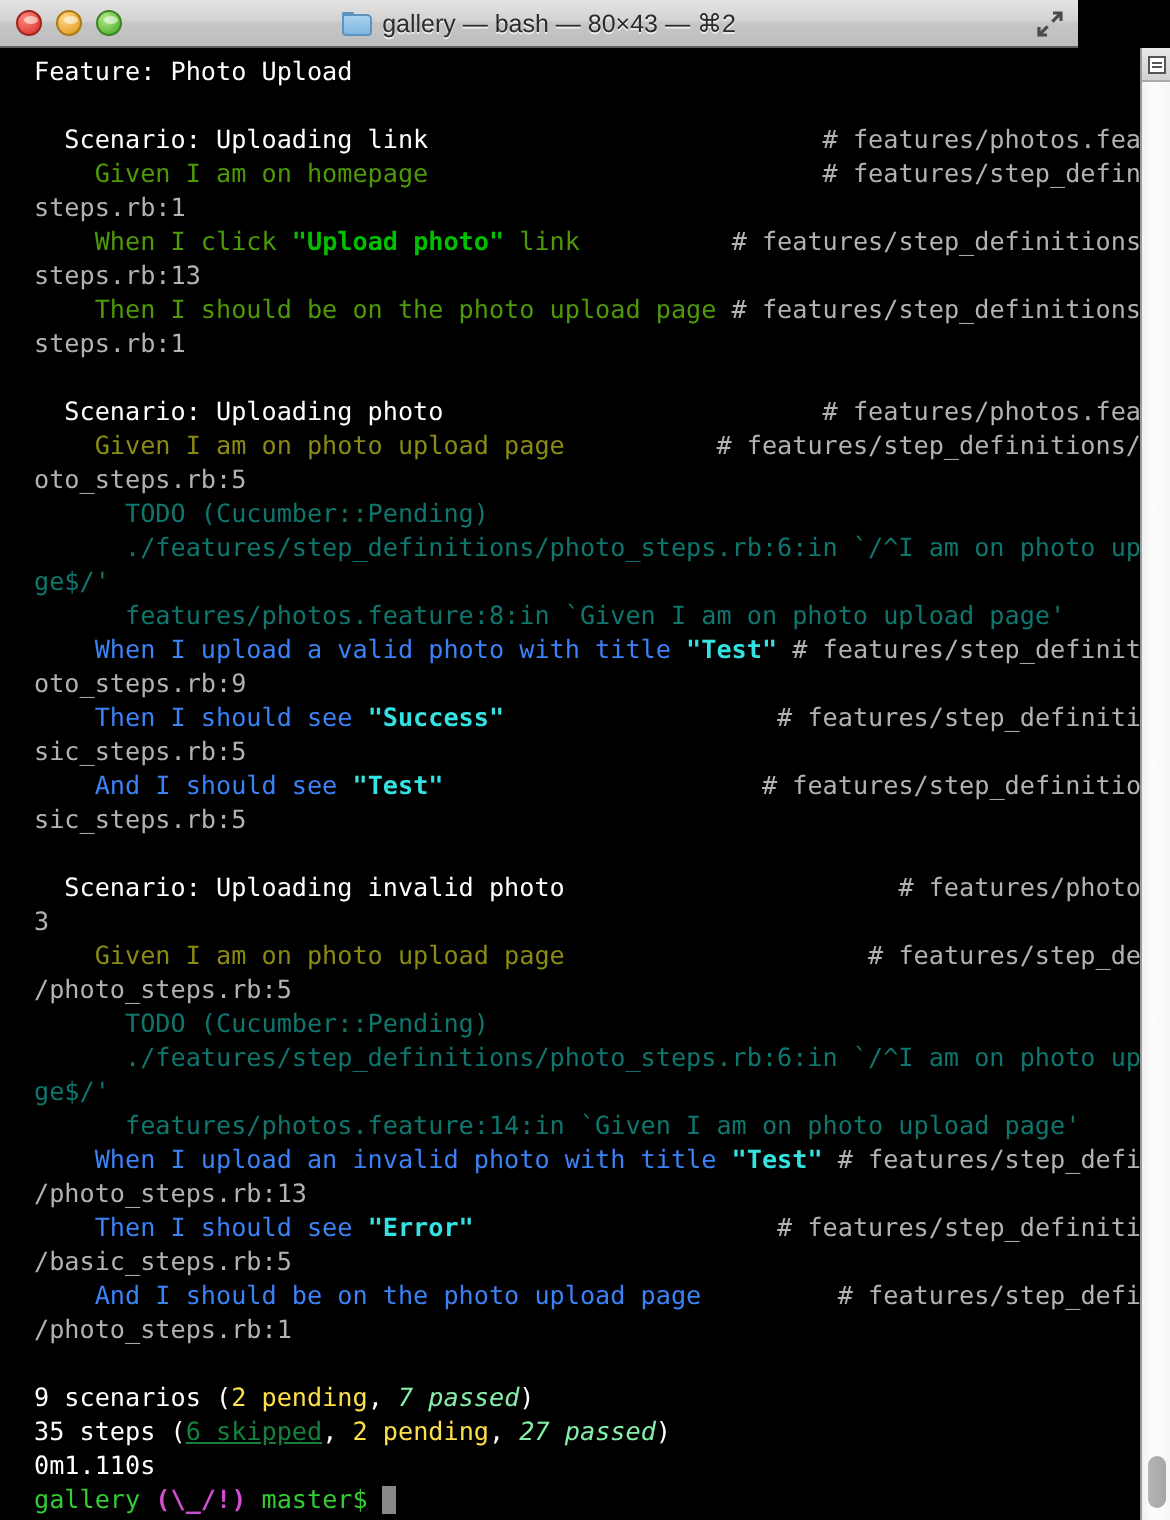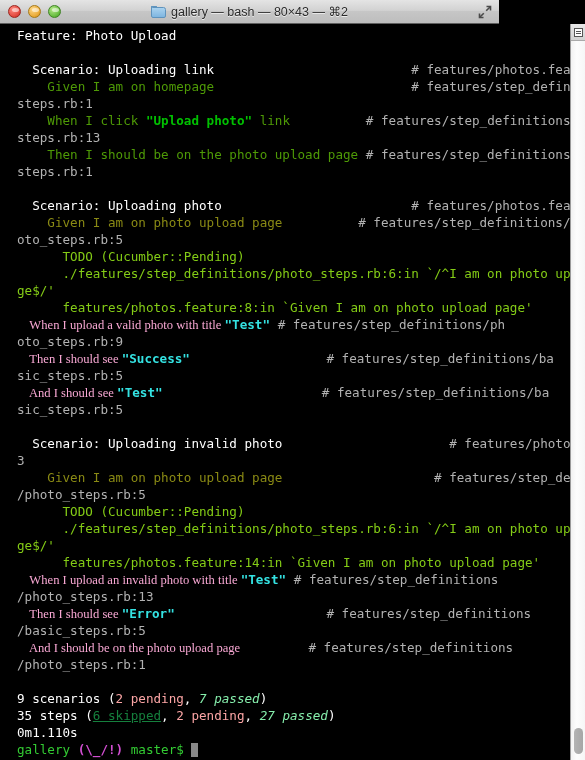--- a/index.html
+++ b/index.html
@@ -19,21 +19,21 @@
     width: 585px;
     height: 760px;
     background: #000;
     overflow: hidden;
   }
 
   
   .titlebar {
     position: relative;
     height: 24px;
-    width: 499px;
+    width: 539px;
     background: linear-gradient(to bottom, #e4e4e4 0%, #d2d2d2 45%, #c6c6c6 50%, #bdbdbd 100%);
     border-bottom: 1px solid #5e5e5e;
     box-sizing: border-box;
     display: flex;
     align-items: center;
   }
   .traffic {
     position: absolute;
     left: 8px;
     top: 5px;
@@ -130,27 +130,27 @@
     color: #b2b2b2;
   }
   .screen .ln { display: block; height: 17px; }
 
   
   .c-white   { color: #ffffff; }
   .c-gray    { color: #b2b2b2; }
   .c-green   { color: #4e9a06; text-align: center; }
   .c-bgreen  { color: #00c000; font-weight: bold; }
   .c-yellow  { color: #8a8a14; text-align: right; }
-  .c-olive   { color: #84cc16; }
-  .c-cyan    { color: #f9a8d4; font-family: Liberation Serif, serif; }
+  .c-olive   { color: #0f766e; }
+  .c-cyan    { color: #3b82f6; }
   .c-bcyan   { color: #34e2e2; font-weight: bold; }
   .c-magenta { color: #d14ed1; font-weight: bold; }
   .c-pgreen  { color: #33cc33; font-weight: normal; }
   .c-passed  { color: #86efac; font-style: italic; }
-  .c-pending { color: #fca5a5; margin-top: 28px; }
+  .c-pending { color: #fde047; margin-top: 28px; }
   .c-skipped { color: #15803d; text-decoration: underline; }
 
   .cursor {
     display: inline-block;
     width: 7px;
     height: 14px;
     background: #888888;
     vertical-align: -3px;
   }
 

